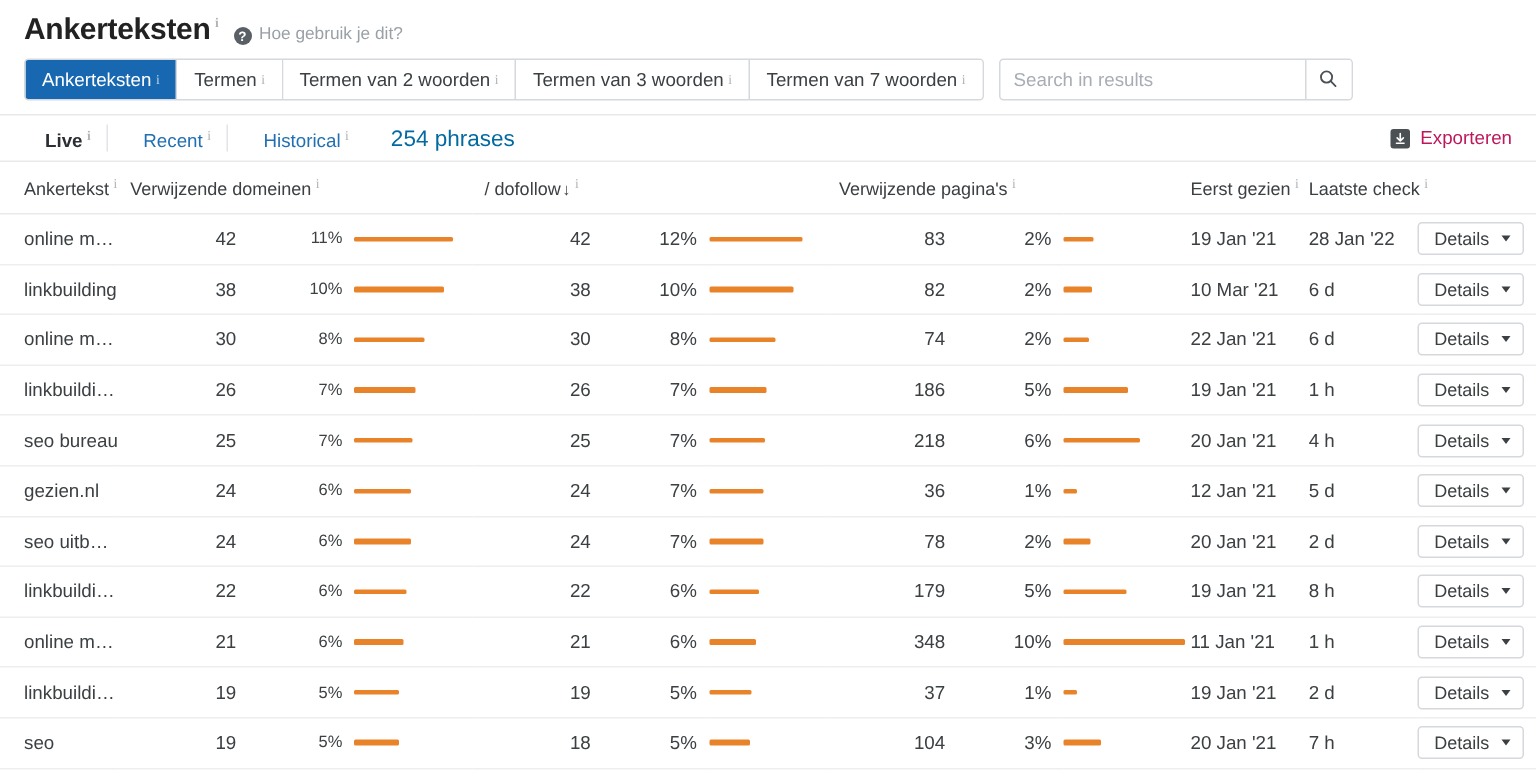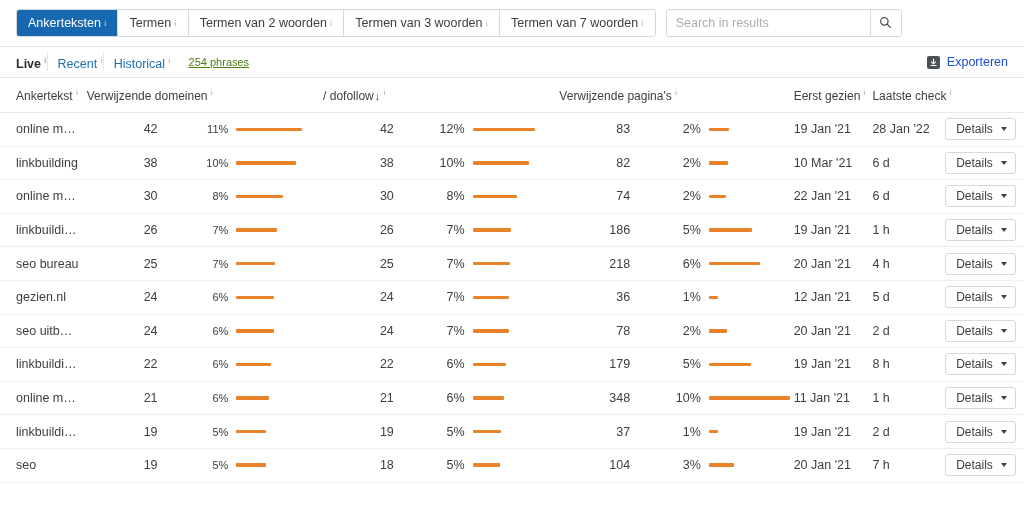--- a/index.html
+++ b/index.html
@@ -168,42 +168,43 @@
     padding: 0 16px;
     border-top: 1px solid #e7e9eb;
     border-bottom: 1px solid #e7e9eb;
     margin-top: 6px;
     box-sizing: border-box;
   }
   .subitem {
     font-size: 12.5px;
     color: #1f6fb2;
     cursor: pointer;
+    padding-right: 10px;
     margin-right: 10px;
     border-right: 1px solid #e2e4e7;
     line-height: 14px;
     white-space: nowrap;
+    margin-left: 14px;
   }
   .subitem.active {
     color: #2b2f33;
     font-weight: bold;
   }
   .subitem.last { border-right: none; }
   .phrases {
-    font-size: 11px;
-    color: #4d7c0f;
+    font-size: 15px;
+    color: #0369a1;
     margin-left: 8px;
-    text-decoration: underline;
   }
   .spacer { flex: 1; }
   .export {
     display: flex;
     align-items: center;
     font-size: 12.5px;
-    color: #1d4ed8;
+    color: #be185d;
     cursor: pointer;
     white-space: nowrap;
   }
   .export-icon {
     width: 13px;
     height: 13px;
     background: #4b5055;
     border-radius: 2px;
     margin-right: 7px;
     display: inline-flex;
@@ -294,20 +295,27 @@
     font-size: 11px;
     color: #3c4043;
     margin-left: 1px;
   }
 </style>
 </head>
 <body>
 
 <div class="page">
 
+  <div class="title-row">
+    <span class="page-title"><span>Ankerteksten</span><sup class="sup-i">i</sup></span>
+    <span class="help-link">
+      <span class="q-icon">?</span>
+      <span>Hoe gebruik je dit?</span>
+    </span>
+  </div>
 
   <div class="tabbar">
     <div class="tabgroup">
       <div class="tab active">
           <span>Ankerteksten</span>
           <sup class="sup-i">i</sup>
         </div>
       <div class="tab">
           <span>Termen</span>
           <sup class="sup-i">i</sup>

